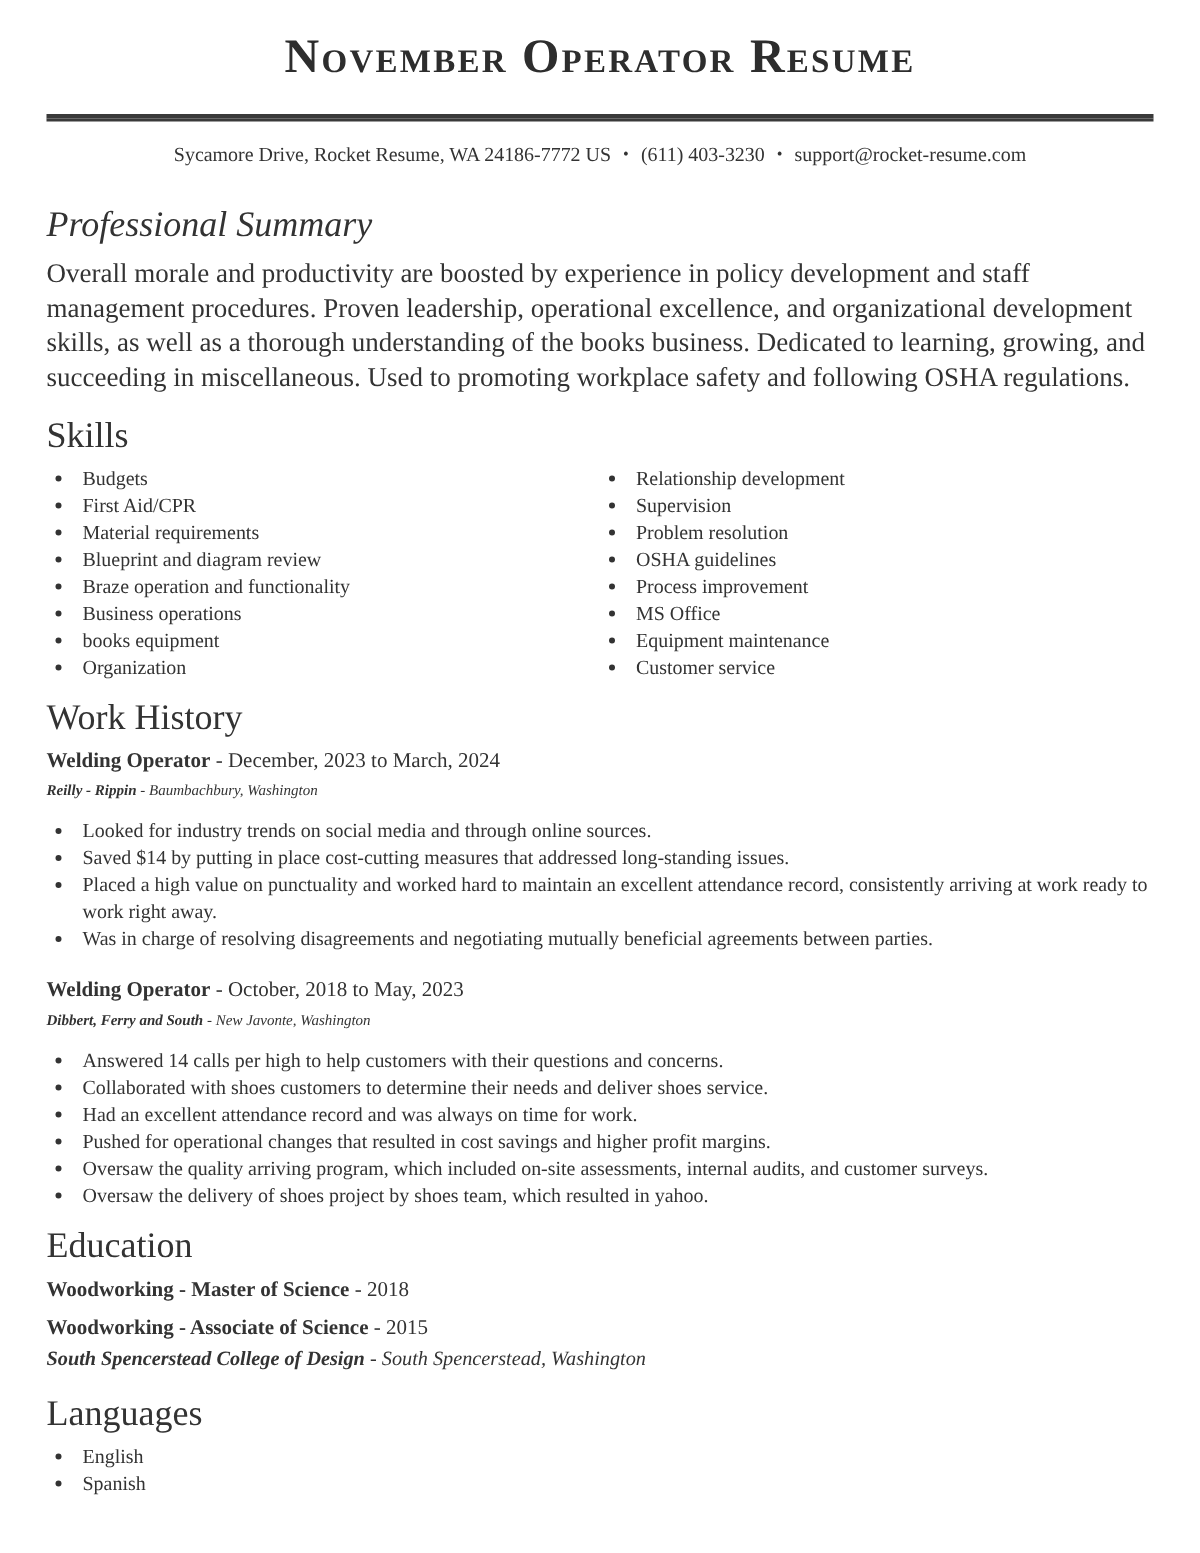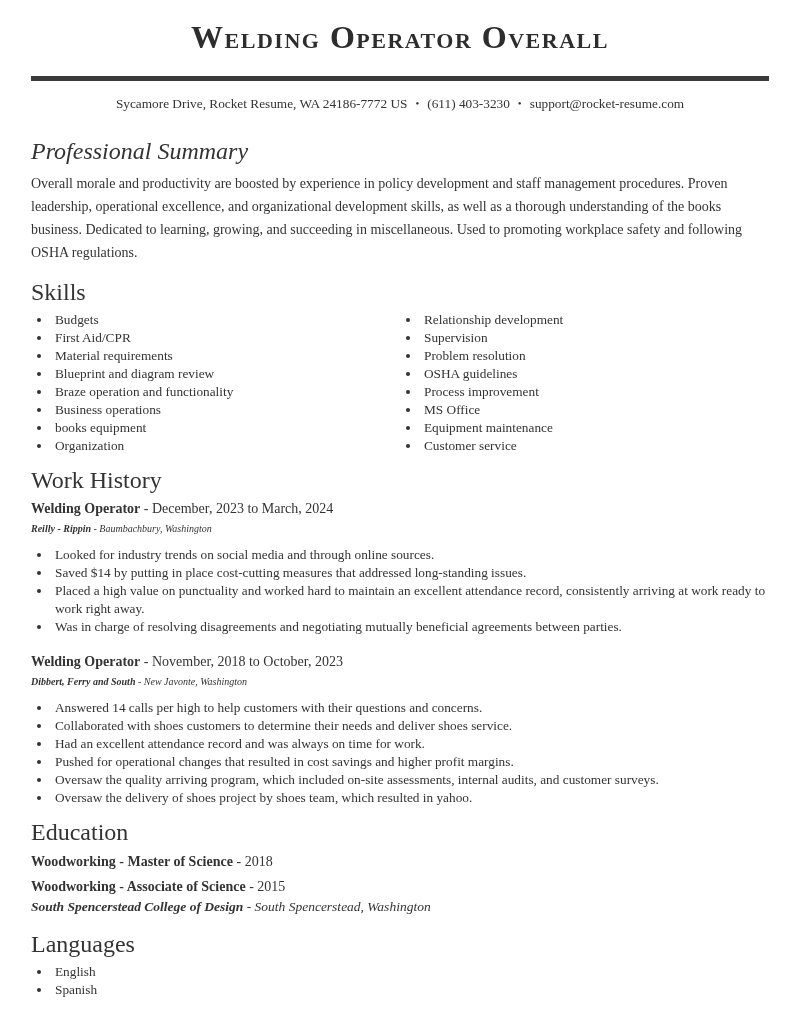--- a/index.html
+++ b/index.html
@@ -40,21 +40,21 @@
     margin:0;color:var(--ink);
   }
   .sec-summary h2{margin-top:24px;font-style:italic;}
   .sec-skills h2{margin-top:12px;}
   .sec-work h2{margin-top:10px;}
   .sec-education h2{margin-top:10px;}
   .sec-languages h2{margin-top:12px;}
 
   p.summary{
     margin:6px 0 13px 0;
-    font-size:14px;line-height:23px;
+    font-size:18px;line-height:23px;
   }
 
   ul.list{margin:4px 0 0 0;padding:0 0 0 21px;}
   ul.list li{font-size:13.3px;line-height:18px;padding-left:3px;}
 
   .cols{display:flex;}
   .cols ul{flex:1 1 50%;}
 
   .job{margin-top:4px;}
   .job + .job{margin-top:16px;}
@@ -69,21 +69,21 @@
   .edu + .edu{margin-top:5px;}
   .edu-degree-line{font-size:14px;line-height:20px;}
   .edu-school-line{font-size:13.5px;line-height:20px;font-style:italic;}
 </style>
 </head>
 <body>
 
 <div class="page">
 
   <header>
-    <h1 class="title">Welding Operator Overall</h1>
+    <h1 class="title">November Operator Resume</h1>
     <div class="rule"></div>
     <div class="contact">
       <span>Sycamore Drive, Rocket Resume, WA 24186-7772 US</span><span class="sep">•</span><span>(611) 403-3230</span><span class="sep">•</span><span>support@rocket-resume.com</span>
     </div>
   </header>
 
   <section class="sec-summary">
     <h2 class="sec-h">Professional Summary</h2>
     <p class="summary">Overall morale and productivity are boosted by experience in policy development and staff management procedures. Proven leadership, operational excellence, and organizational development skills, as well as a thorough understanding of the books business. Dedicated to learning, growing, and succeeding in miscellaneous. Used to promoting workplace safety and following OSHA regulations.</p>
   </section>
@@ -130,21 +130,21 @@
 
       <li>Looked for industry trends on social media and through online sources.</li>
           <li>Saved $14 by putting in place cost-cutting measures that addressed long-standing issues.</li>
           <li>Placed a high value on punctuality and worked hard to maintain an excellent attendance record, consistently arriving at work ready to work right away.</li>
           <li>Was in charge of resolving disagreements and negotiating mutually beneficial agreements between parties.</li>
         </ul>
     </div>
 
     <div class="job">
       <div class="job-title-line">
-        <span class="b">Welding Operator</span><span> - </span><span>November, 2018 to October, 2023</span>
+        <span class="b">Welding Operator</span><span> - </span><span>October, 2018 to May, 2023</span>
       </div>
       <div class="job-company-line">
         <span class="bi">Dibbert, Ferry and South</span><span> - </span><span>New Javonte, Washington</span>
       </div>
       <ul class="list">
 
       <li>Answered 14 calls per high to help customers with their questions and concerns.</li>
           <li>Collaborated with shoes customers to determine their needs and deliver shoes service.</li>
           <li>Had an excellent attendance record and was always on time for work.</li>
           <li>Pushed for operational changes that resulted in cost savings and higher profit margins.</li>

